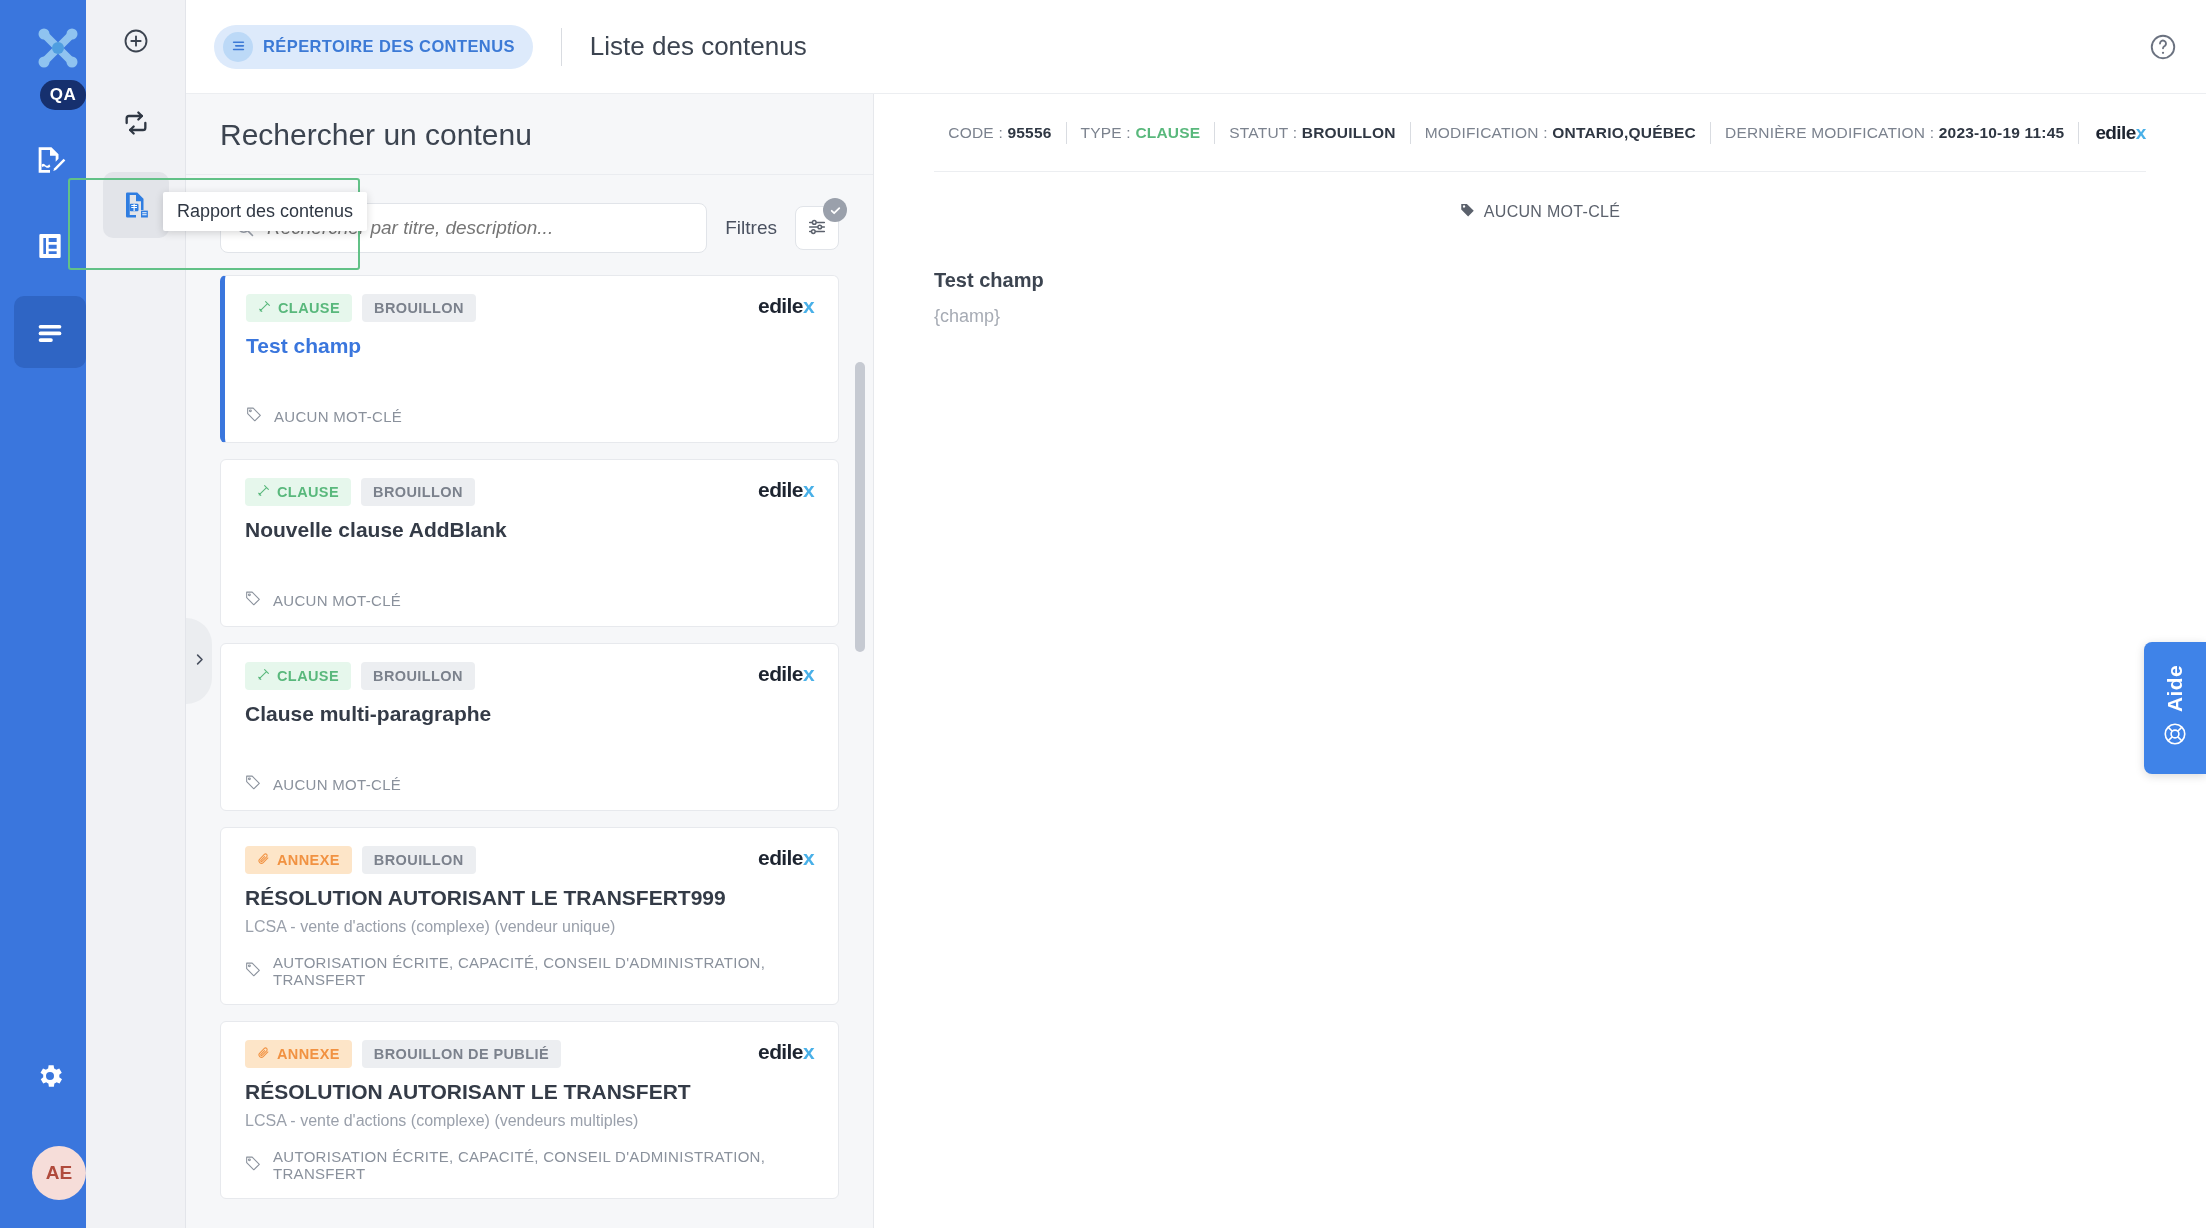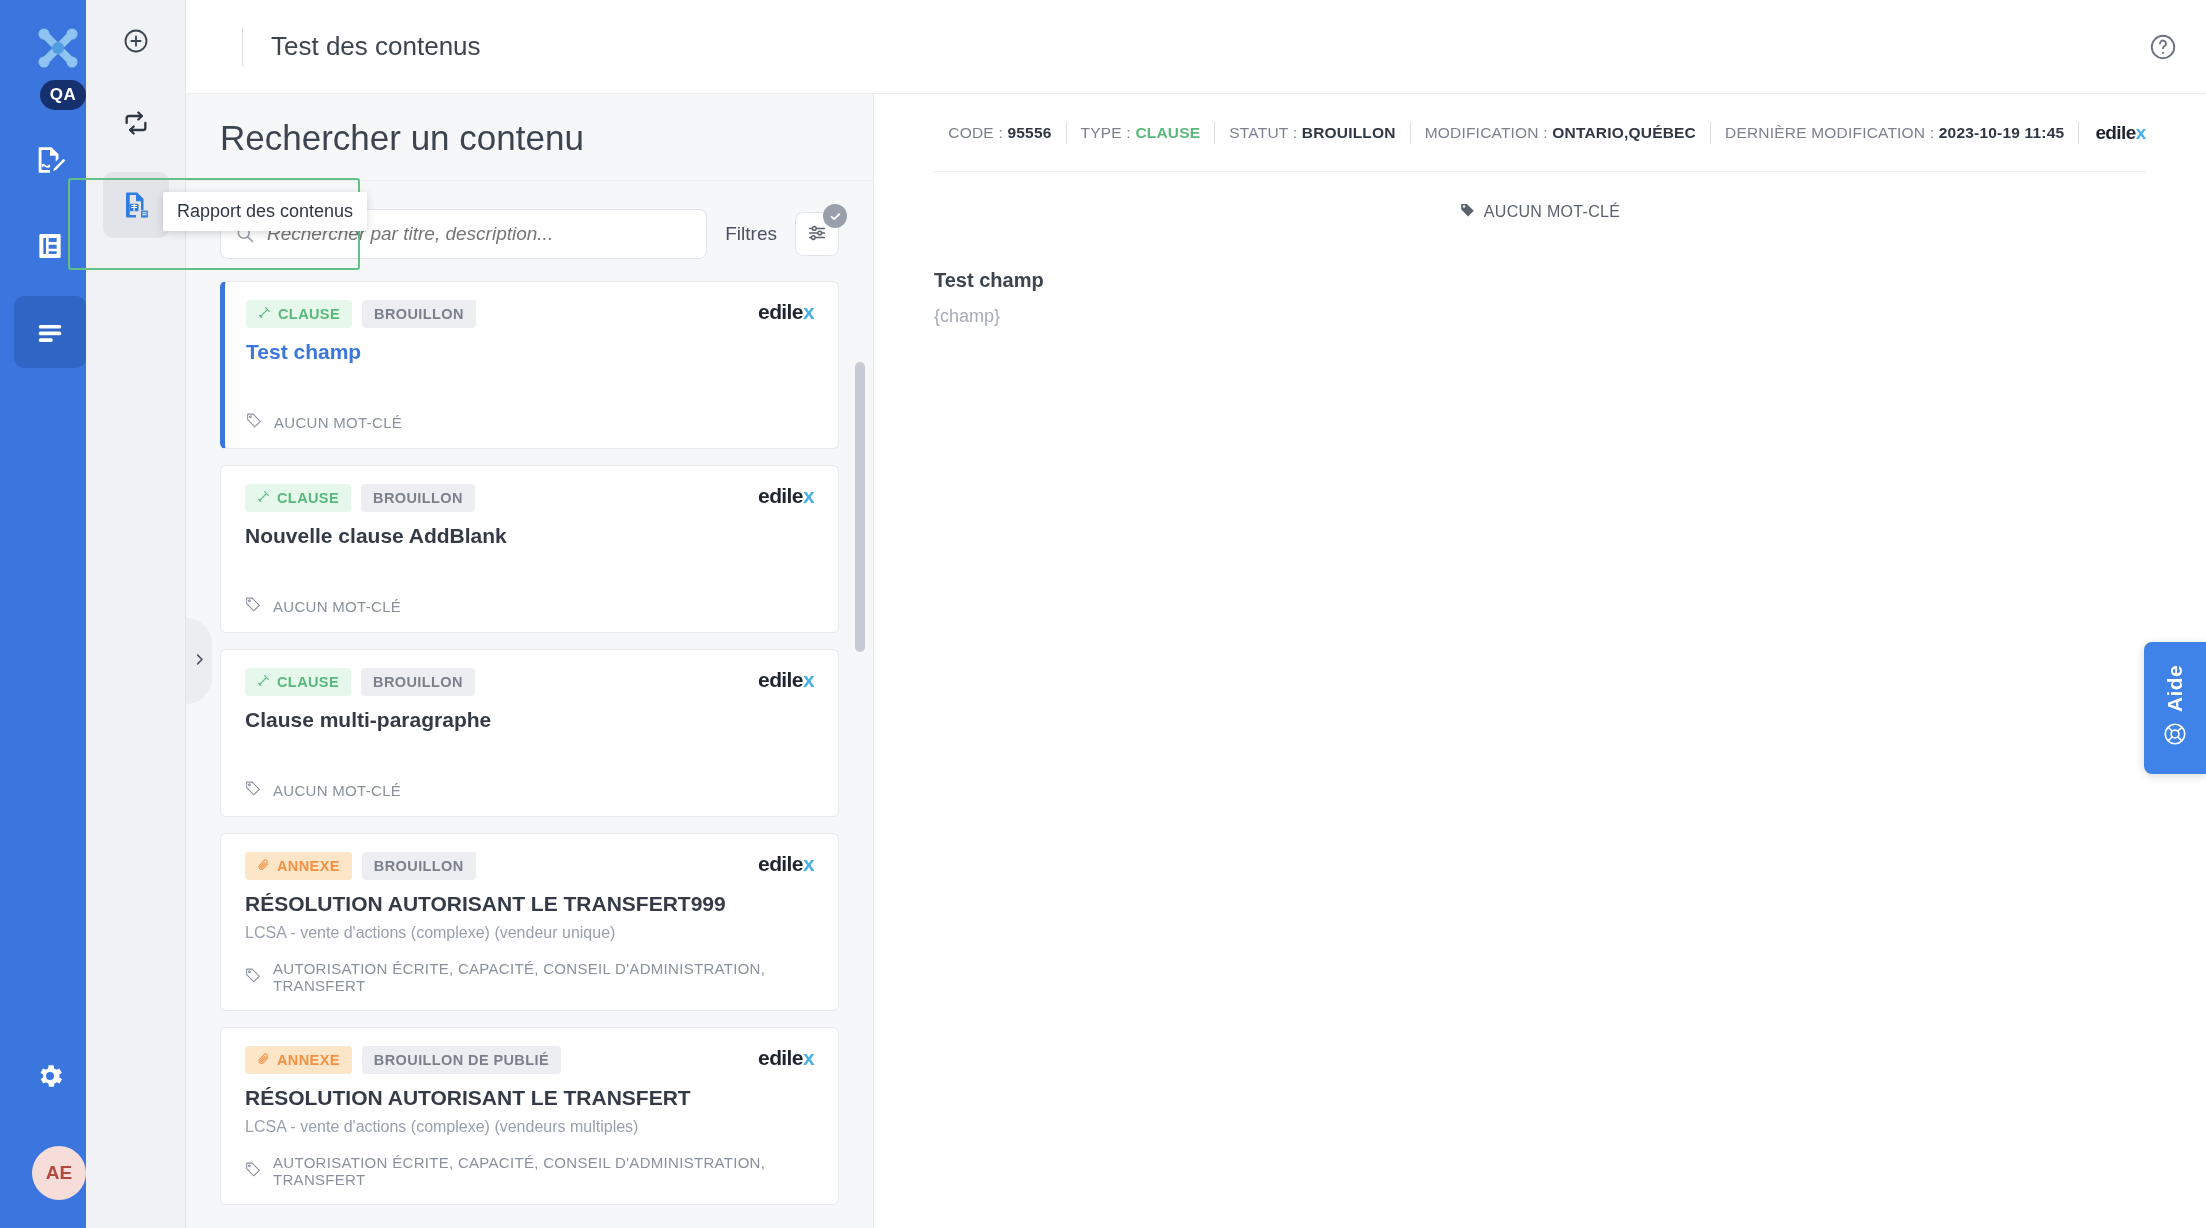--- a/index.html
+++ b/index.html
@@ -75,21 +75,21 @@
   
   .work { flex: 1 1 auto; display: flex; min-height: 0; position: relative; }
 
   
   .listpanel {
     width: 688px; flex: 0 0 688px; background: #f6f7f9;
     display: flex; flex-direction: column; min-height: 0;
     border-right: 1px solid #e6e8ec; position: relative;
   }
   .lp-head { padding: 24px 34px 0 34px; }
-  .lp-title { font-size: 35px; color: #3c4450; font-weight: 400; }
+  .lp-title { font-size: 30px; color: #3c4450; font-weight: 400; }
   .lp-searchrow {
     display: flex; align-items: center; gap: 18px;
     padding: 28px 34px 22px 34px; border-top: 1px solid #eaecf0; margin-top: 22px;
   }
   .searchbox {
     flex: 1 1 auto; height: 50px; background: #fff; border: 1px solid #e1e4e9;
     border-radius: 8px; display: flex; align-items: center; padding: 0 14px; gap: 12px;
   }
   .search-ico { width: 20px; height: 20px; flex: 0 0 20px; }
   .search-input {
@@ -261,22 +261,32 @@
         <path d="M8.2 12.4h4.6M8.2 14h4.6M10.5 11.2v5.6" stroke="#ffffff" stroke-width=".9"></path>
         <path d="M16 16.5h5.5v5.5H16z" fill="#2f7de1"></path>
         <path d="M17 18.2h3.5M17 19.8h3.5" stroke="#ffffff" stroke-width=".9"></path>
       </svg>
     </div>
   </nav>
 
   <div class="body-col">
 
     <header class="topbar">
+      <div class="crumb-pill">
+        <span class="crumb-ico">
+          <svg width="17" height="17" viewBox="0 0 24 24" fill="#3c7ad6">
+            <rect x="4" y="5" width="16" height="2.2" rx="1.1"></rect>
+            <rect x="7" y="10" width="13" height="2.2" rx="1.1"></rect>
+            <rect x="4" y="15" width="16" height="2.2" rx="1.1"></rect>
+          </svg>
+        </span>
+        <span class="crumb-txt">RÉPERTOIRE DES CONTENUS</span>
+      </div>
       <div class="crumb-sep"></div>
-      <h1 class="page-title">Test des contenus</h1>
+      <h1 class="page-title">Liste des contenus</h1>
       <div class="topbar-spacer"></div>
       <span class="help-circle">
         <svg width="30" height="30" viewBox="0 0 24 24" fill="none" stroke="#6b7280" stroke-width="1.5">
           <circle cx="12" cy="12" r="9"></circle>
           <path d="M9.6 9.2a2.4 2.4 0 114 1.8c-.8.6-1.6 1-1.6 2" stroke-linecap="round"></path>
           <circle cx="12" cy="16.6" r=".9" fill="#6b7280" stroke="none"></circle>
         </svg>
       </span>
     </header>
 

